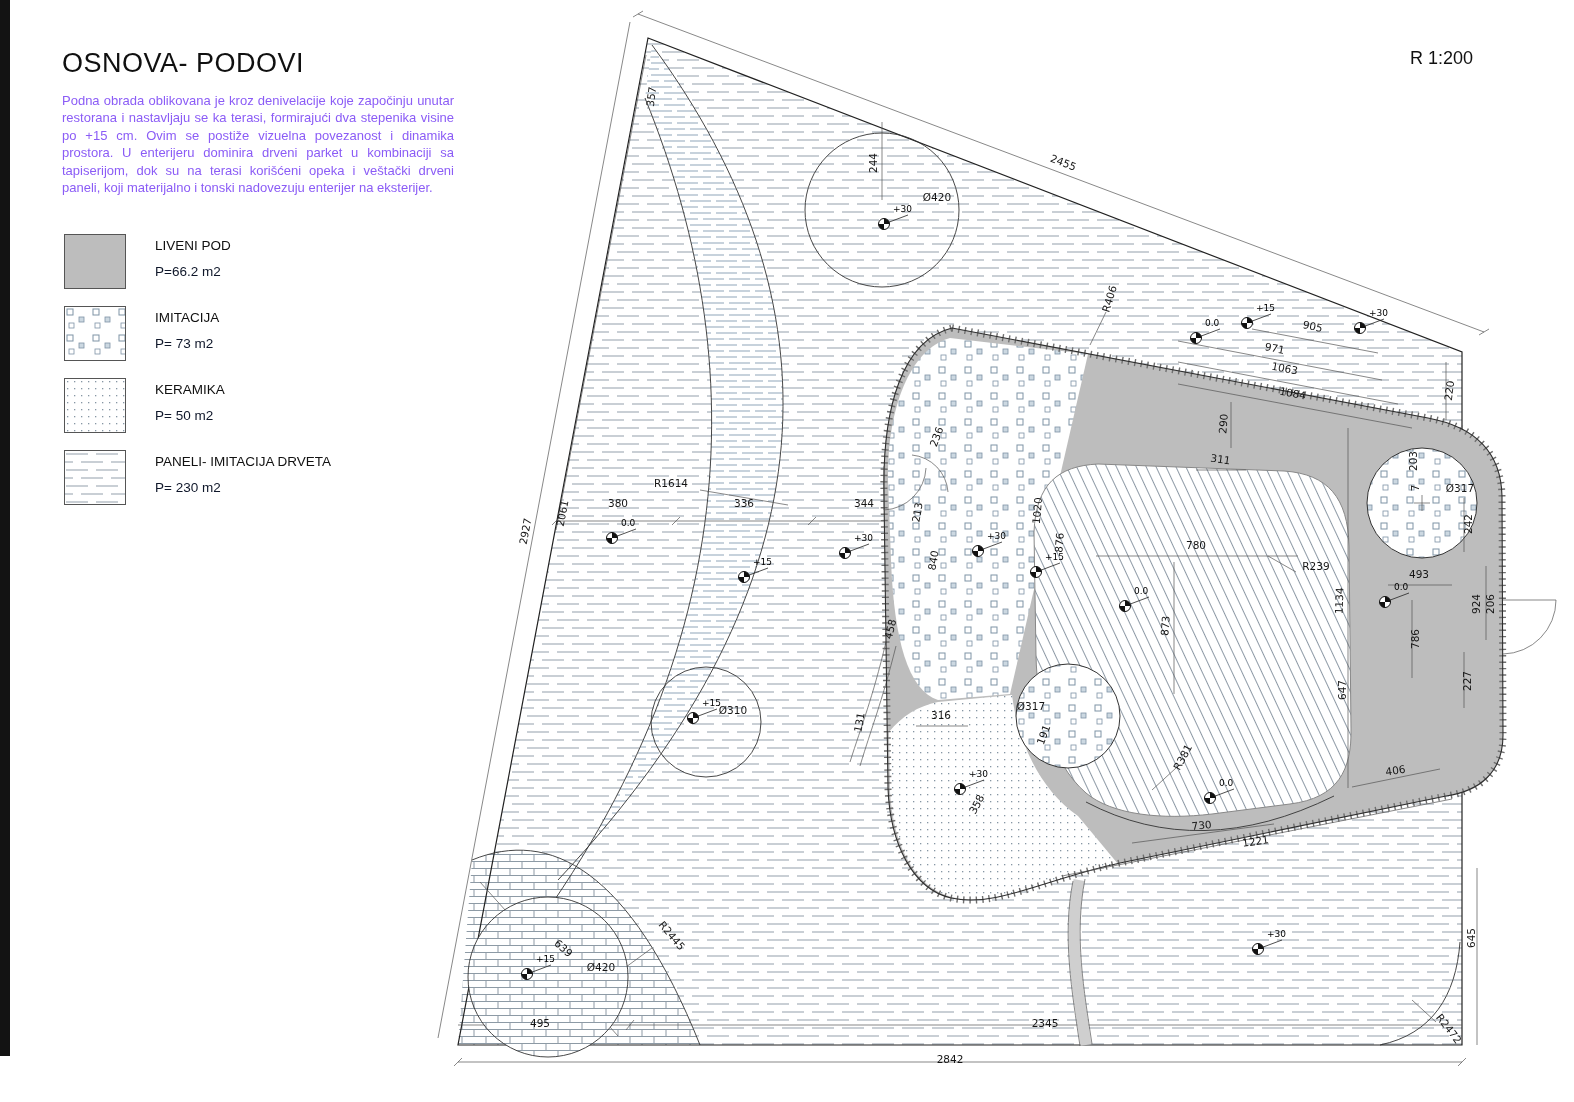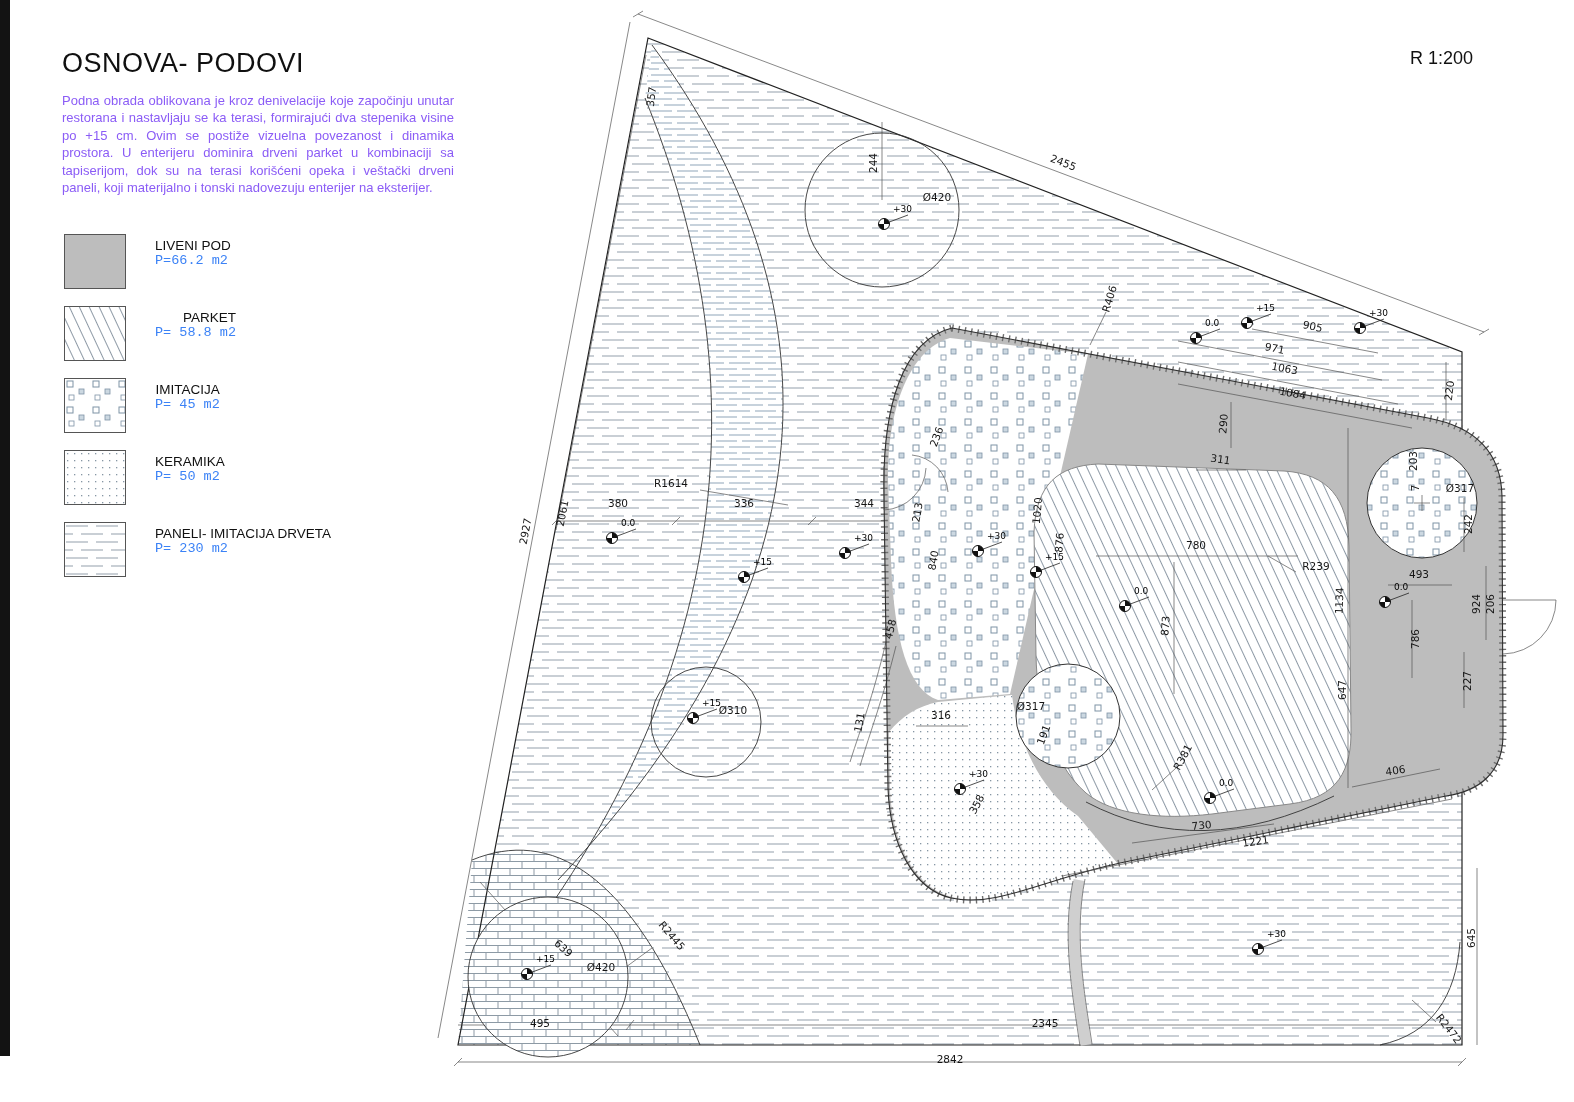--- a/index.html
+++ b/index.html
@@ -7,22 +7,22 @@
         font-family:"Liberation Sans",sans-serif;}
   .left-bar{position:absolute;left:0;top:0;width:10px;height:1056px;background:#131313;}
   .title{position:absolute;left:62px;top:48px;font-size:27px;color:#101010;letter-spacing:.5px;text-align:right;}
   .scale{position:absolute;left:1410px;top:48px;font-size:18px;color:#101010;}
   .desc{position:absolute;left:62px;top:92px;width:392px;margin:0;font-size:13px;line-height:1.34;
         text-align:justify;color:#8b5cf6;}
   .legend{position:absolute;left:64px;top:234px;}
   .lrow{display:flex;align-items:flex-start;margin-bottom:17px;}
   .sw{width:62px;height:55px;display:block;flex:0 0 62px;}
   .ltxt{margin-left:29px;padding-top:4px;}
-  .lname{font-size:13.5px;color:#111;text-align:right;}
-  .larea{font-size:13.5px;color:#3b82f6;margin-top:0;font-family:Liberation Mono, monospace;}
+  .lname{font-size:13.5px;color:#111;}
+  .larea{font-size:13.5px;color:#0f172a;margin-top:11px;}
   #plan{position:absolute;left:0;top:0;}
   .dim{font-family:"DejaVu Sans",sans-serif;font-size:10.5px;fill:#151515;text-anchor:middle;}
   .mlab{font-family:"DejaVu Sans",sans-serif;font-size:9px;fill:#000;}
   .thin{stroke:#555;stroke-width:.7;fill:none;}
   .arc{stroke:#333;stroke-width:.9;fill:none;}
   .bold{stroke:#222;stroke-width:1.2;fill:none;}
 </style>
 </head>
 <body>
 
@@ -37,34 +37,25 @@
       <svg class="sw">
           <rect x="0.5" y="0.5" width="61" height="54" fill="#bdbdbd" stroke="#555"></rect>
         </svg>
       <div class="ltxt">
           <div class="lname">LIVENI POD</div>
       <div class="larea">P=66.2 m2</div>
         </div>
     </div>
     <div class="lrow">
       <svg class="sw">
-          <rect x="0.5" y="0.5" width="61" height="54" fill="url(#pat-parket)" stroke="#555"></rect>
-        </svg>
-      <div class="ltxt">
-          <div class="lname">PARKET</div>
-      <div class="larea">P= 58.8 m2</div>
-        </div>
-    </div>
-    <div class="lrow">
-      <svg class="sw">
           <rect x="0.5" y="0.5" width="61" height="54" fill="url(#pat-tapiserija)" stroke="#555"></rect>
         </svg>
       <div class="ltxt">
           <div class="lname">IMITACIJA</div>
-      <div class="larea">P= 45 m2</div>
+      <div class="larea">P= 73 m2</div>
         </div>
     </div>
     <div class="lrow">
       <svg class="sw">
           <rect x="0.5" y="0.5" width="61" height="54" fill="url(#pat-keramika)" stroke="#555"></rect>
         </svg>
       <div class="ltxt">
           <div class="lname">KERAMIKA</div>
       <div class="larea">P= 50 m2</div>
         </div>

